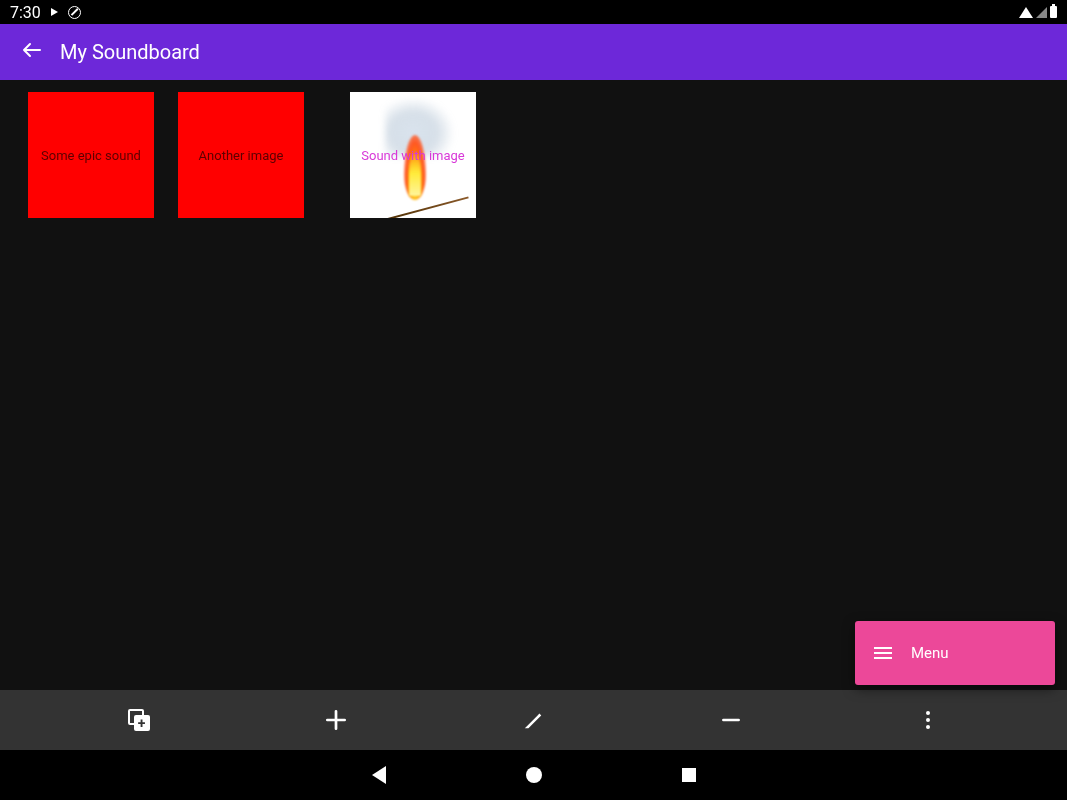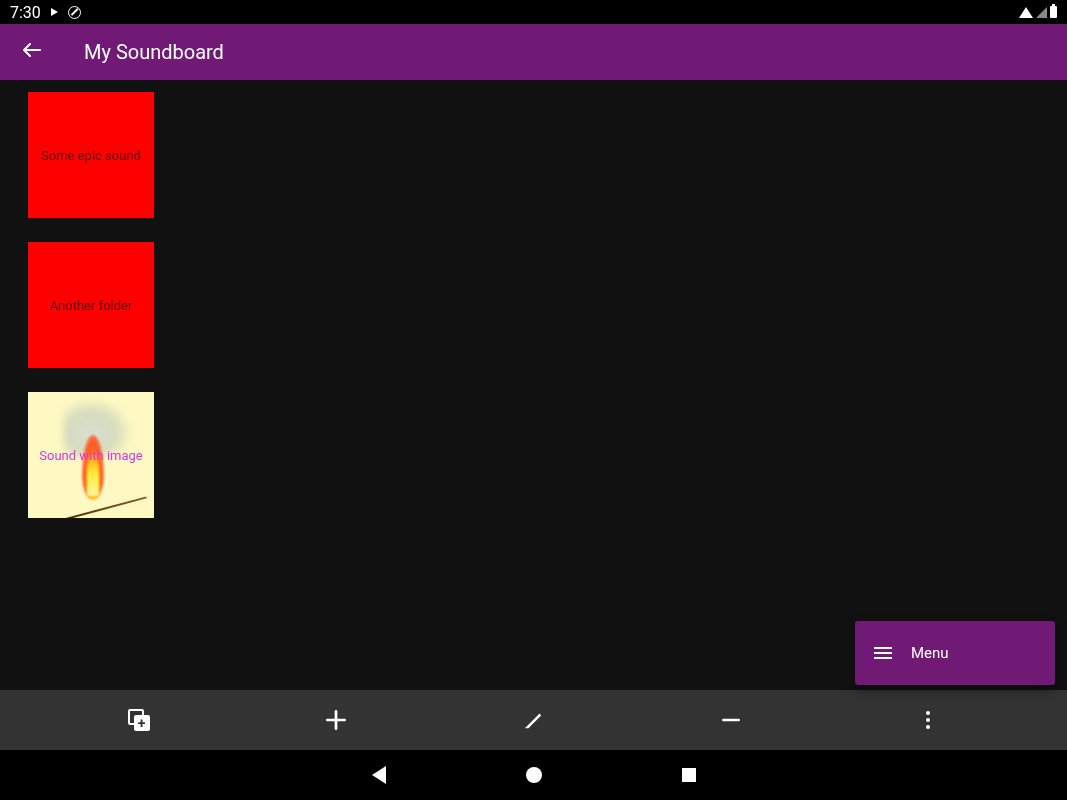--- a/index.html
+++ b/index.html
@@ -84,64 +84,64 @@
       content: "";
       position: absolute;
       top: -2px;
       left: 2px;
       width: 3px;
       height: 2px;
       background: #fff;
     }
     .app-bar {
       height: 56px;
-      background: #701a75;
+      background: #6d28d9;
       display: flex;
       align-items: center;
       padding: 0 20px;
-      gap: 40px;
+      gap: 16px;
     }
     .back-arrow {
       color: #fff;
       cursor: pointer;
     }
     .app-title {
       color: #fff;
       font-size: 20px;
       font-weight: 400;
     }
     .content-area {
       background: #111111;
       height: calc(100% - 24px - 56px - 60px - 50px);
       padding: 12px 28px;
       display: flex;
       gap: 24px;
       align-items: flex-start;
-      flex-direction: column;
     }
     .sound-tile {
       width: 126px;
       height: 126px;
       display: flex;
       align-items: center;
       justify-content: center;
       cursor: pointer;
       position: relative;
       font-size: 13px;
     }
     .sound-tile-red {
       background: #ff0000;
     }
     .sound-tile-red .tile-label {
       color: #5c0000;
     }
     .sound-tile-image {
-      background: #fef9c3;
+      background: #ffffff;
       position: relative;
       overflow: hidden;
+      margin-left: 22px;
     }
     .fire-bg {
       position: absolute;
       inset: 0;
     }
     .smoke {
       position: absolute;
       top: 5px;
       left: 35px;
       width: 70px;
@@ -182,21 +182,21 @@
       color: #d838d8;
       position: relative;
       z-index: 2;
       text-align: center;
     }
     .popup-menu {
       position: absolute;
       right: 12px;
       bottom: 115px;
       width: 200px;
-      background: #701a75;
+      background: #ec4899;
       border-radius: 3px;
       box-shadow: 0 4px 12px rgba(0,0,0,0.5);
       padding: 8px 0;
     }
     .menu-item {
       display: flex;
       align-items: center;
       padding: 14px 18px;
       gap: 18px;
       color: #fff;
@@ -349,21 +349,21 @@
     </svg>
   </div>
   <div class="app-title">My Soundboard</div>
 </div>
 
 <div class="content-area">
   <div class="sound-tile sound-tile-red">
     <span class="tile-label">Some epic sound</span>
   </div>
   <div class="sound-tile sound-tile-red">
-    <span class="tile-label">Another folder</span>
+    <span class="tile-label">Another image</span>
   </div>
   <div class="sound-tile sound-tile-image">
     <div class="fire-bg">
       <div class="smoke"></div>
       <div class="flame"></div>
       <div class="flame-inner"></div>
       <div class="match-stick"></div>
     </div>
     <span class="tile-label">Sound with image</span>
   </div>

